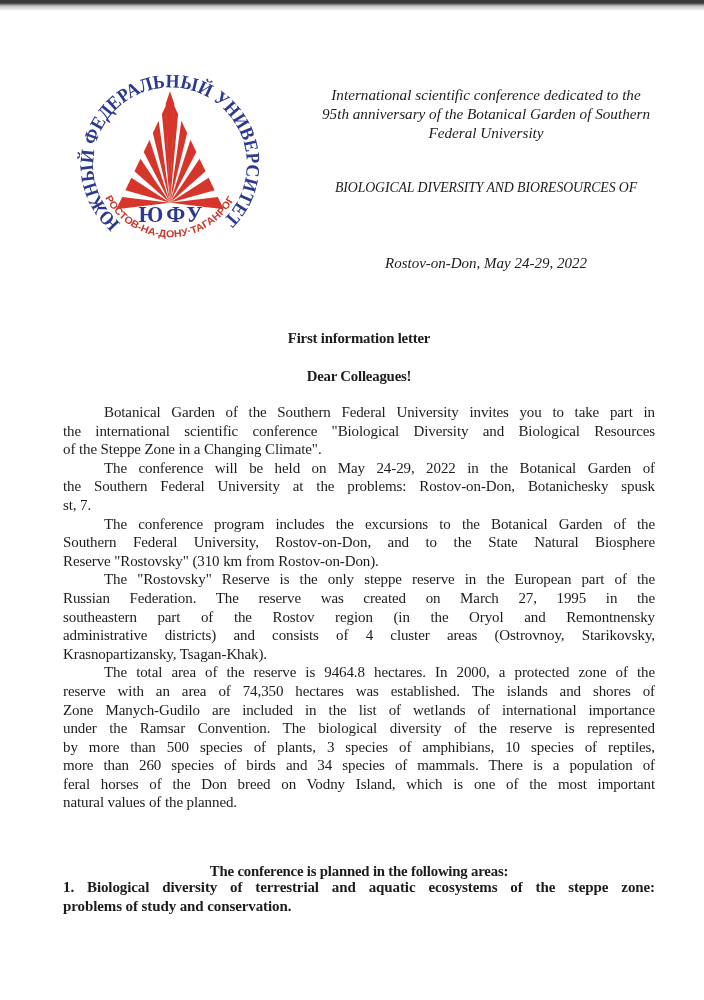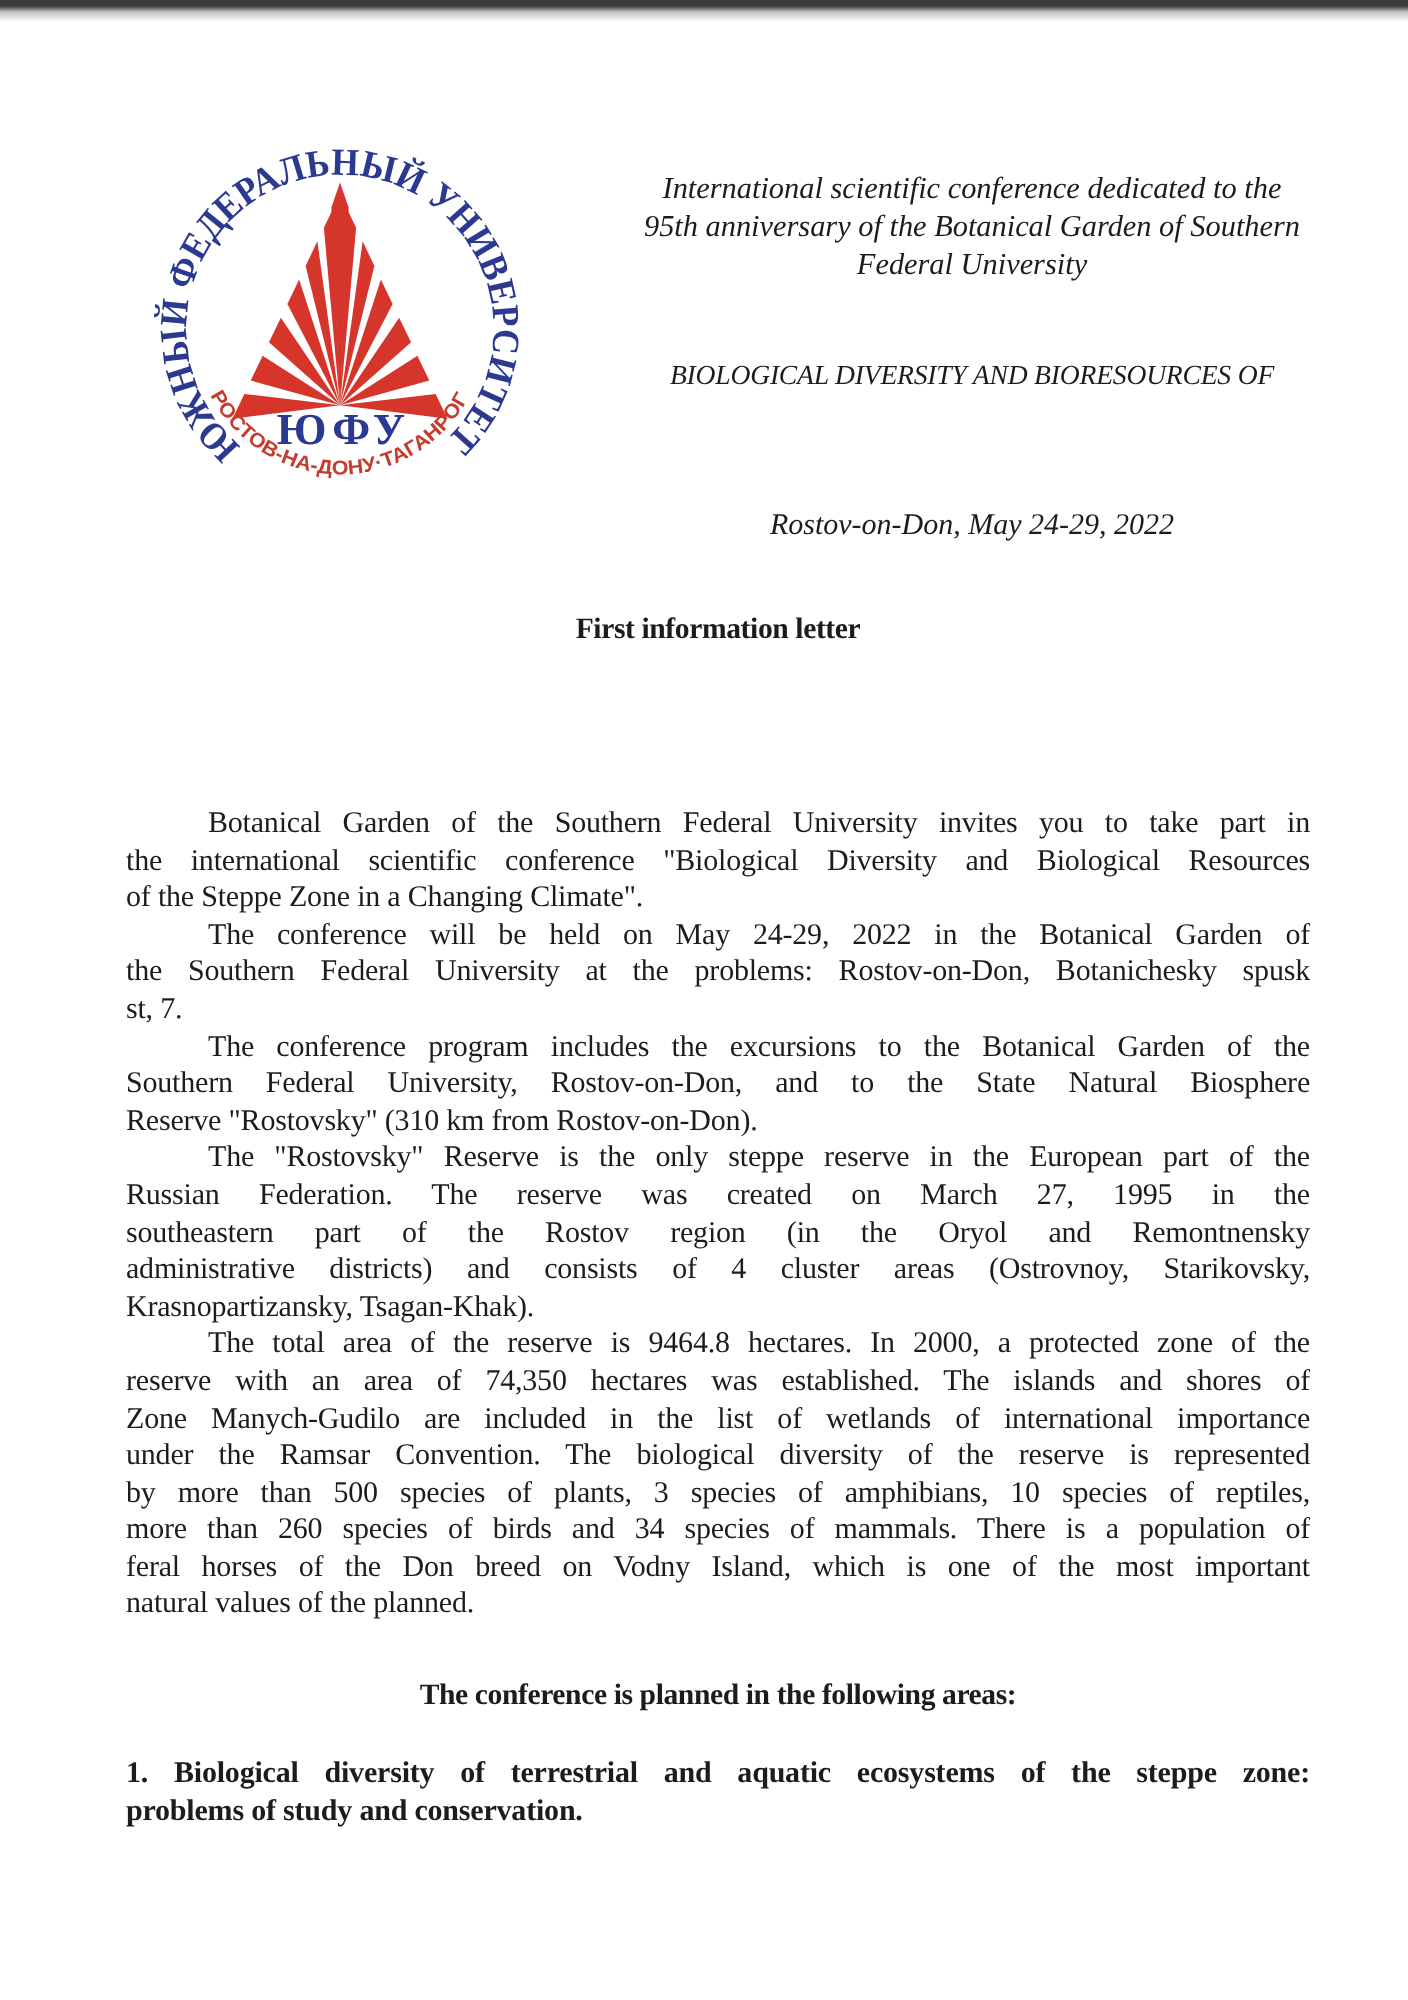--- a/index.html
+++ b/index.html
@@ -6,21 +6,21 @@
   .page{position:relative;width:704px;height:1000px;background:#ffffff;overflow:hidden;
         font-family:"Liberation Serif","DejaVu Serif",serif;color:#1c1c1c;}
   .topbar{position:absolute;top:0;left:0;right:0;height:11px;
         background:linear-gradient(180deg,#3a3a3a 0px,#3a3a3a 3px,#c2c2c2 6px,#ffffff 11px);}
   .logo{position:absolute;left:74px;top:68px;width:192px;height:204px;}
   .hdr{position:absolute;left:298px;width:376px;text-align:center;font-style:italic;}
   #hdr-invite{top:85px;font-size:15.2px;line-height:19px;}
   #hdr-title{top:179px;font-size:13.8px;line-height:17.5px;letter-spacing:-0.1px;}
   #hdr-date{top:231px;font-size:15px;line-height:18px;margin-top:23px;}
   .center-head{position:absolute;left:63px;width:592px;text-align:center;
-        font-weight:bold;font-size:14.8px;letter-spacing:-0.2px;line-height:18.6px;}
+        font-weight:bold;font-size:14.8px;letter-spacing:-0.2px;line-height:18.6px;margin-top:23px;}
   #head1{top:306px;}
   #head2{top:344px;}
   #areas-head{top:839px;}
   .bodytext{position:absolute;left:63px;width:592px;font-size:15px;letter-spacing:-0.1px;}
   #paragraphs{top:403px;}
   #area-item{top:878px;font-weight:bold;}
   .bline{height:18.6px;line-height:18.6px;overflow:hidden;text-align:justify;}
   .just{text-align-last:justify;}
   .ind{text-indent:41px;}
   .logo text{font-family:"Liberation Serif","DejaVu Serif",serif;}
@@ -69,20 +69,21 @@
     <div>International scientific conference dedicated to the</div>
     <div>95th anniversary of the Botanical Garden of Southern</div>
     <div>Federal University</div>
   </div>
   <div class="hdr" id="hdr-title">
     <div>BIOLOGICAL DIVERSITY AND BIORESOURCES OF</div>
   </div>
   <div class="hdr" id="hdr-date">Rostov-on-Don, May 24-29, 2022</div>
 
   <div class="center-head" id="head1">First information letter</div>
+  <div class="center-head" id="head2">Dear Colleagues!</div>
 
   <div class="bodytext" id="paragraphs">
       <div class="bline just ind">Botanical Garden of the Southern Federal University invites you to take part in</div>
       <div class="bline just">the international scientific conference "Biological Diversity and Biological Resources</div>
       <div class="bline">of the Steppe Zone in a Changing Climate".</div>
       <div class="bline just ind">The conference will be held on May 24-29, 2022 in the Botanical Garden of</div>
       <div class="bline just">the Southern Federal University at the problems: Rostov-on-Don, Botanichesky spusk</div>
       <div class="bline">st, 7.</div>
       <div class="bline just ind">The conference program includes the excursions to the Botanical Garden of the</div>
       <div class="bline just">Southern Federal University, Rostov-on-Don, and to the State Natural Biosphere</div>

